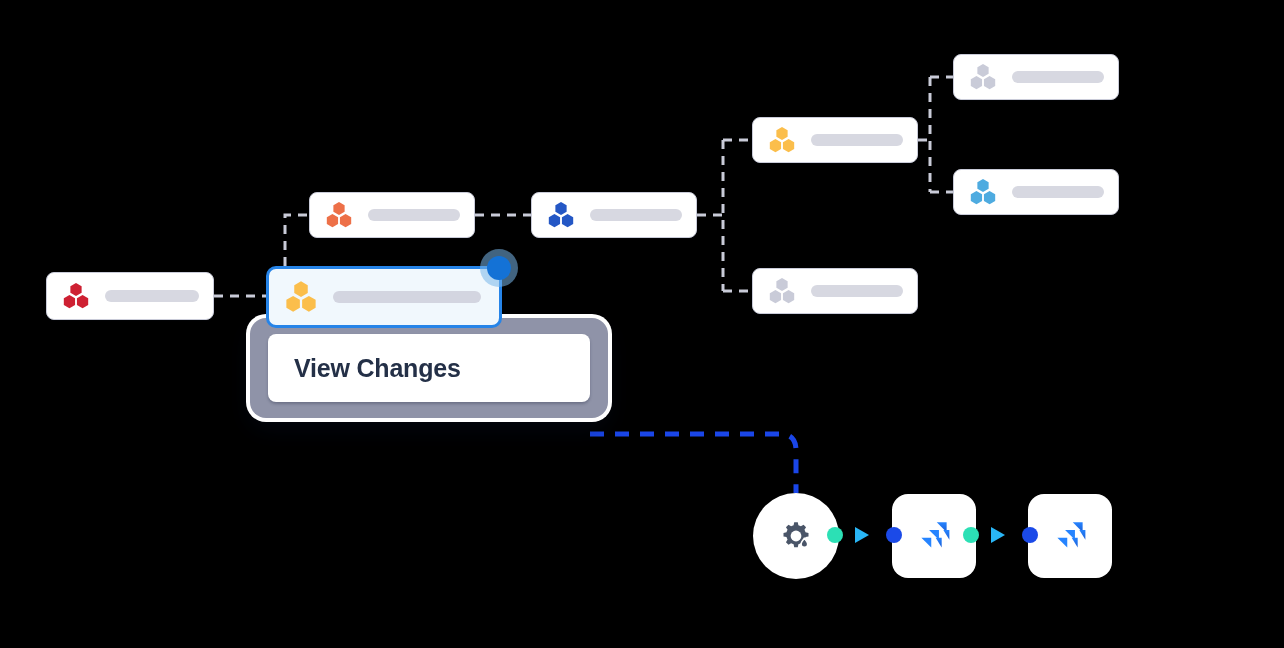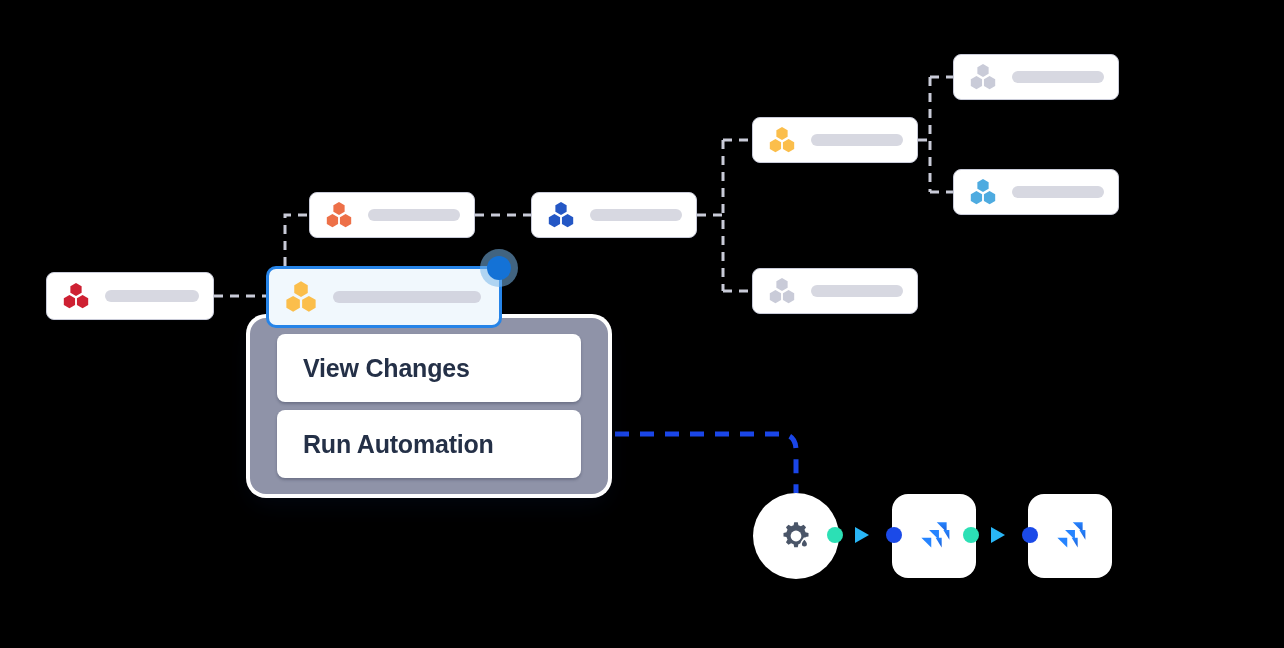--- a/index.html
+++ b/index.html
@@ -71,21 +71,21 @@
     width: 24px; height: 24px;
     border-radius: 50%;
     background: #1472d6;
   }
 
   
   .ctx-menu {
     position: absolute;
     background: #8f93a8;
     border-radius: 16px;
-    padding: 16px 27px;
+    padding: 16px 18px;
     box-shadow: 0 0 0 4px #ffffff, 0 10px 24px rgba(10,20,45,.35);
     z-index: 30;
   }
   .ctx-item {
     background: #ffffff;
     border-radius: 8px;
     height: 68px;
     display: flex;
     align-items: center;
     padding: 0 26px;
@@ -213,23 +213,20 @@
         <polygon points="9,15 15,18.5 15,25.5 9,29 3,25.5 3,18.5"></polygon>
         <polygon points="23,15 29,18.5 29,25.5 23,29 17,25.5 17,18.5"></polygon>
       </g>
     </svg>
     <span class="bar" style="max-width:102px;"></span>
   </div>
 
   <div class="ctx-menu" style="left:250px; top:318px; width:358px;">
     <div class="ctx-item">
       <span>View Changes</span>
-    </div>
-    <div class="ctx-item">
-      <span>Run Automation</span>
     </div>
   </div>
 
   <div class="node selected" style="left:266px; top:266px; width:236px; height:62px;">
     <svg class="hexicon" viewBox="0 0 32 32" style="width:36px;height:36px;">
       <g fill="#fbbe4b">
         <polygon points="16,2 22,5.5 22,12.5 16,16 10,12.5 10,5.5"></polygon>
         <polygon points="9,15 15,18.5 15,25.5 9,29 3,25.5 3,18.5"></polygon>
         <polygon points="23,15 29,18.5 29,25.5 23,29 17,25.5 17,18.5"></polygon>
       </g>

